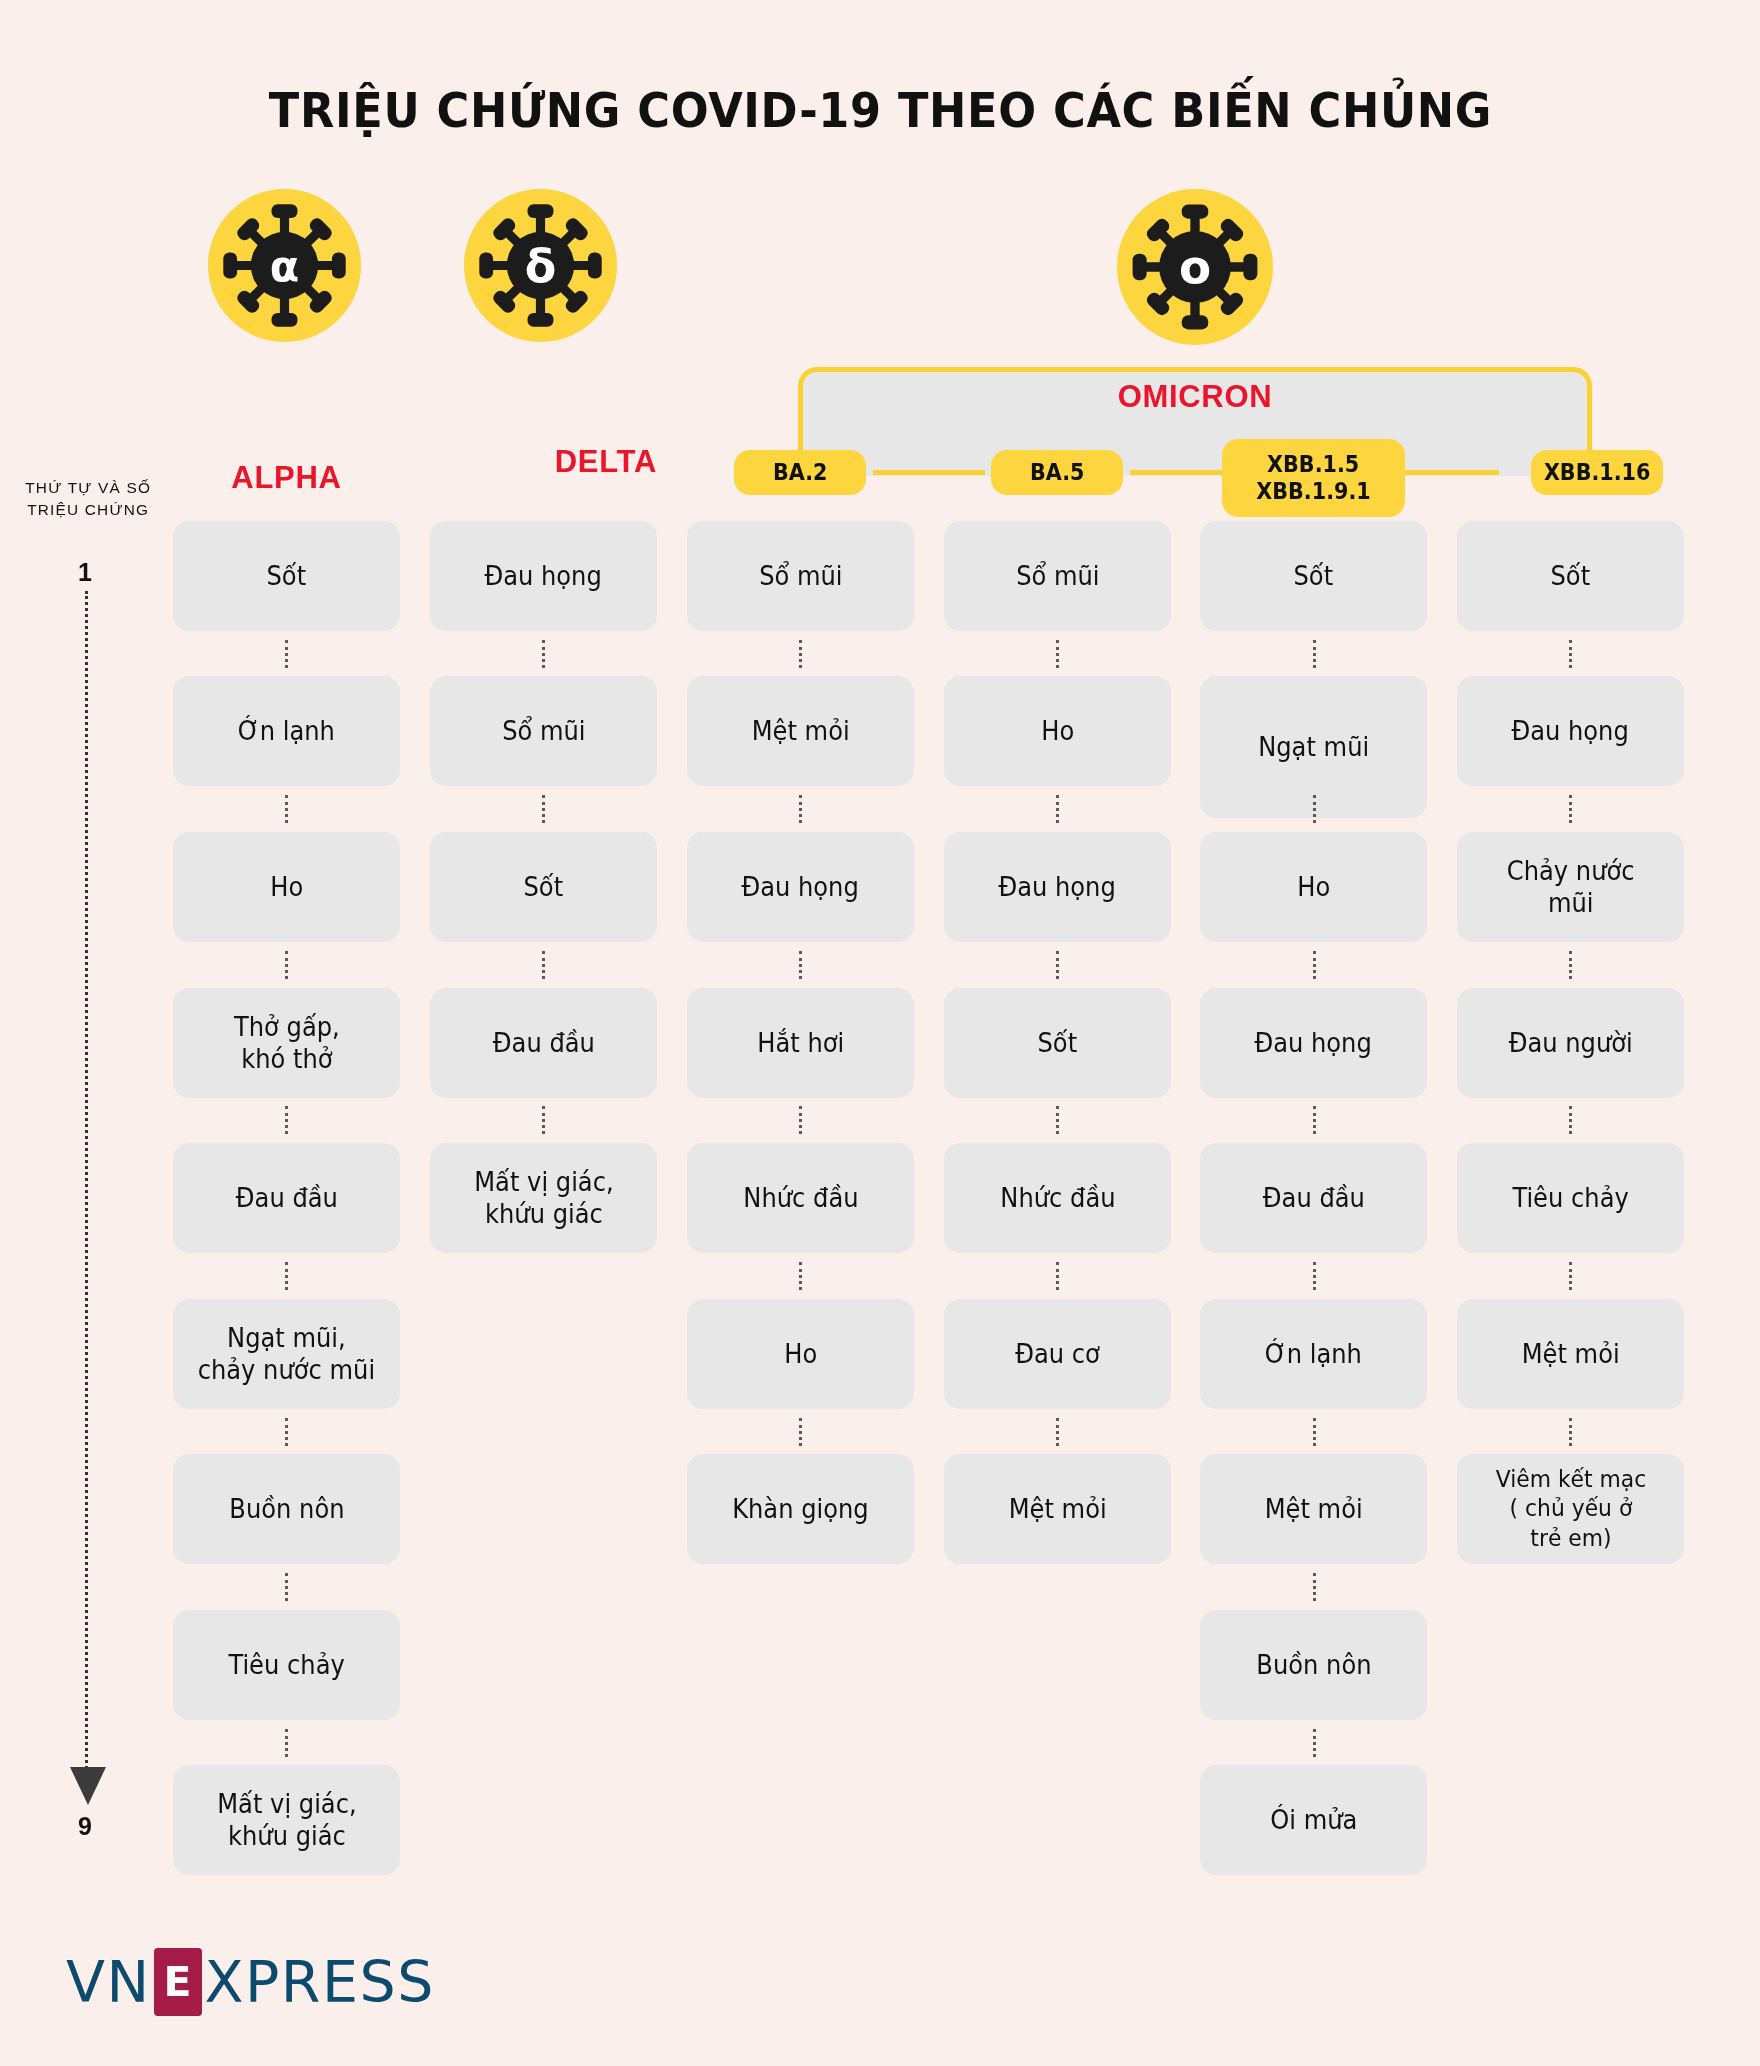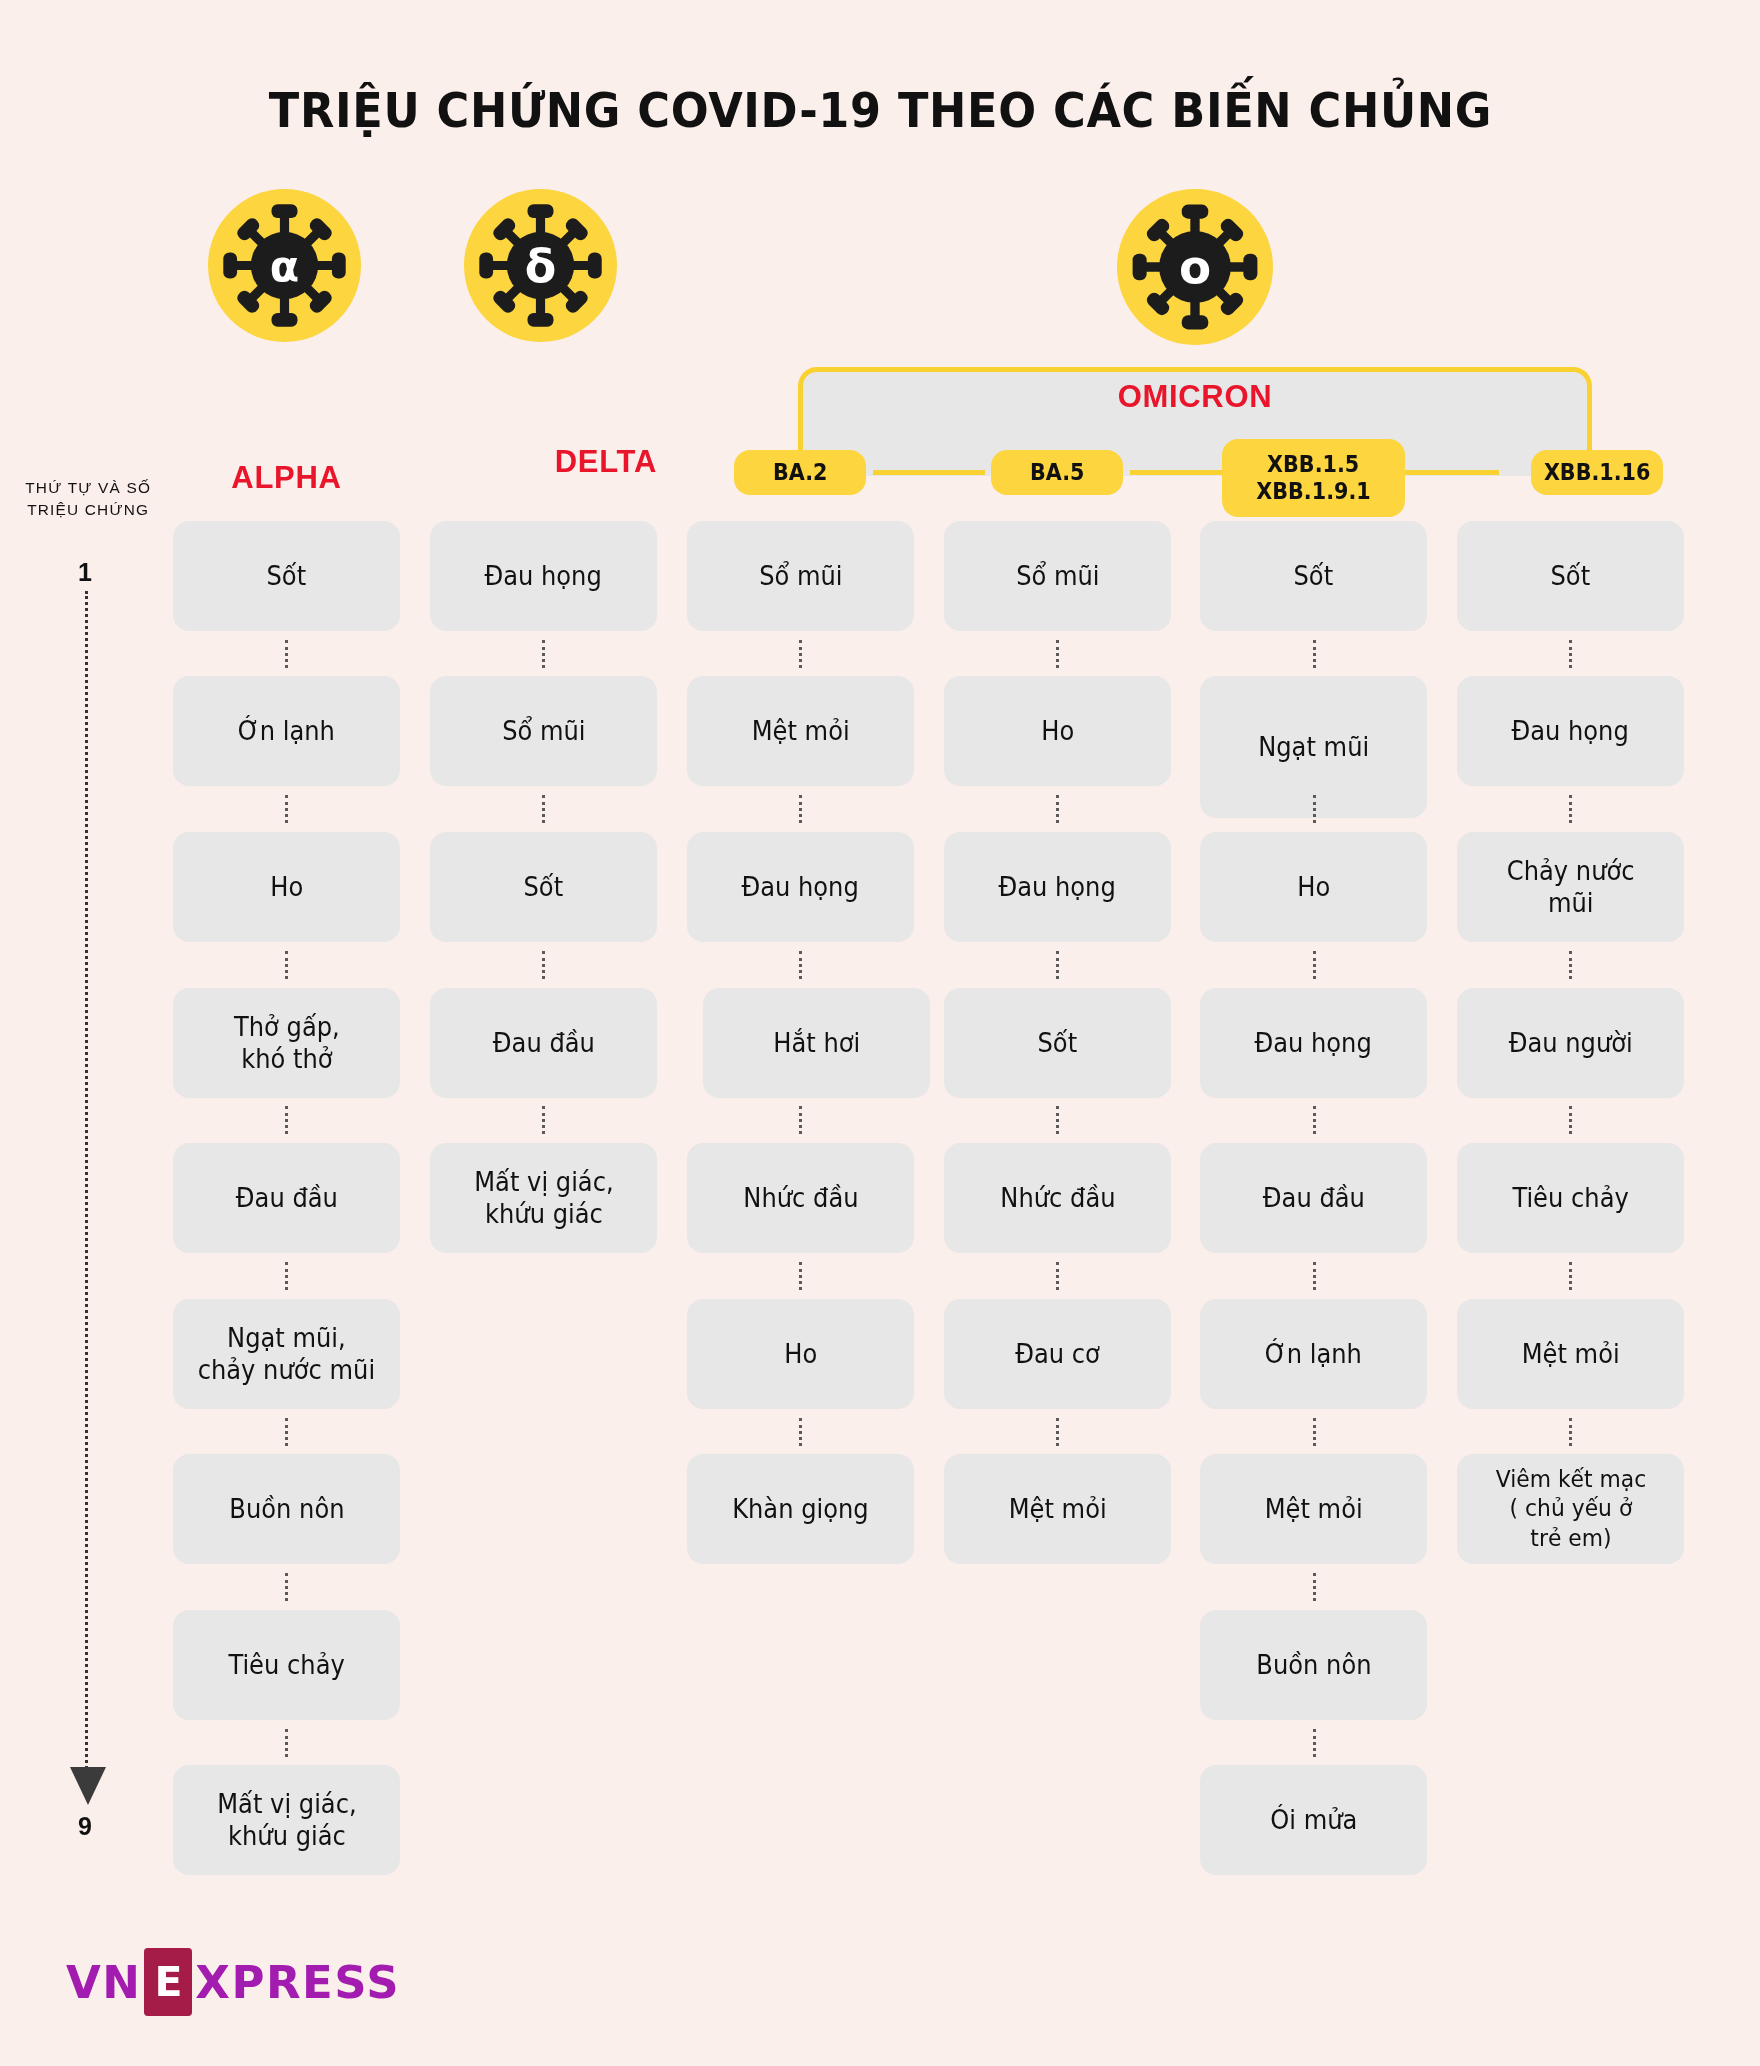--- a/index.html
+++ b/index.html
@@ -99,21 +99,21 @@
     font-family:"DejaVu Sans", sans-serif;
   }
   .cell span{display:block;transform:scaleX(0.93);}
   .dots{
     position:absolute;
     width:0;border-left:3.7px dotted #5a5a5a;
   }
   
   .logo{position:absolute;left:66px;top:1948px;display:flex;align-items:center;}
   .logo .vn,.logo .xpress{
-    font-size:45px;font-weight:bold;color:#a21caf;letter-spacing:1.5px;
+    font-size:57px;font-weight:normal;color:#0c4a6e;letter-spacing:1.5px;
     font-family:"DejaVu Sans", sans-serif;
   }
   .logo .ebox{
     width:48px;height:68px;background:#A51C49;
     margin:0 2.9px;position:relative;border-radius:3.7px;
     display:flex;align-items:center;justify-content:center;
   }
   .logo .ebox .e{
     font-size:41px;font-weight:bold;color:#fff;line-height:1;
     font-family:"DejaVu Sans", sans-serif;
@@ -304,21 +304,21 @@
     </div>
     <div class="dots" style="left: 799px; top: 640px; height: 28px;"></div>
     <div class="cell" style="left: 687px; top: 676px; width: 227px; height: 110px;">
       <span>Mệt mỏi</span>
     </div>
     <div class="dots" style="left: 799px; top: 795px; height: 28px;"></div>
     <div class="cell" style="left: 687px; top: 832px; width: 227px; height: 110px;">
       <span>Đau họng</span>
     </div>
     <div class="dots" style="left: 799px; top: 951px; height: 28px;"></div>
-    <div class="cell" style="left: 687px; top: 988px; width: 227px; height: 110px; margin-left: 16px;">
+    <div class="cell" style="left: 687px; top: 988px; width: 227px; height: 110px;">
       <span>Hắt hơi</span>
     </div>
     <div class="dots" style="left: 799px; top: 1106px; height: 28px;"></div>
     <div class="cell" style="left: 687px; top: 1143px; width: 227px; height: 110px;">
       <span>Nhức đầu</span>
     </div>
     <div class="dots" style="left: 799px; top: 1262px; height: 28px;"></div>
     <div class="cell" style="left: 687px; top: 1299px; width: 227px; height: 110px;">
       <span>Ho</span>
     </div>

